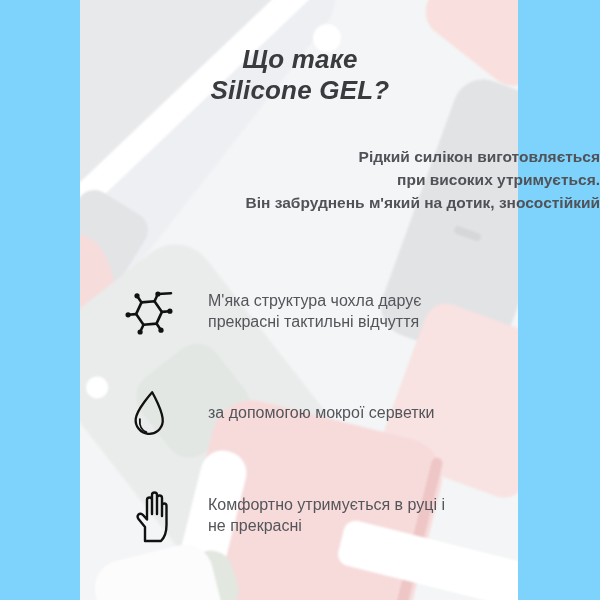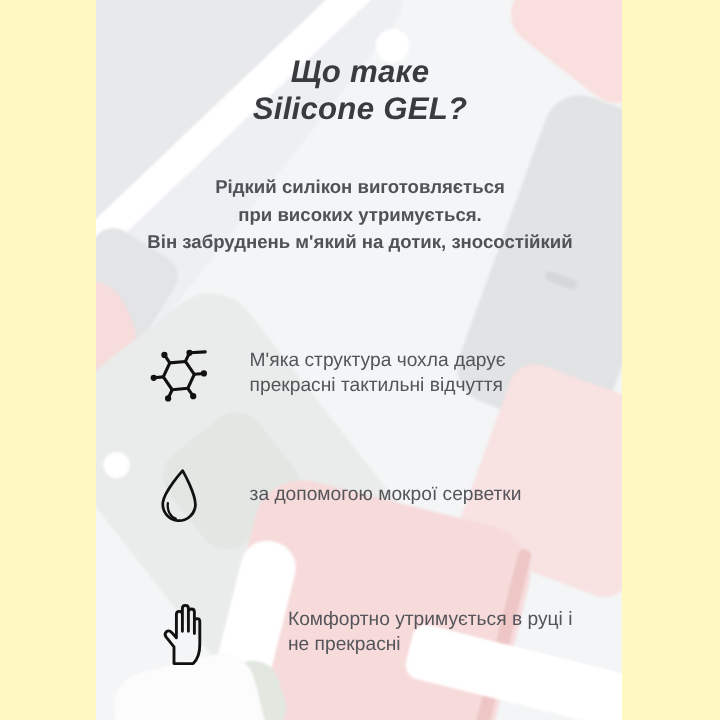--- a/index.html
+++ b/index.html
@@ -1,17 +1,17 @@
 <!DOCTYPE html>
 <html><head>
 <meta charset="utf-8">
 <style>
   html,body{margin:0;padding:0;}
   body{width:600px;height:600px;font-family:"Liberation Sans",sans-serif;}
-  .canvas{position:relative;width:600px;height:600px;background:#fef9c3;overflow:hidden;}
+  .canvas{position:relative;width:600px;height:600px;background:#7dd3fc;overflow:hidden;}
 
   
   .collage{position:absolute;left:80px;top:0;width:438px;height:600px;background:#f4f5f6;overflow:hidden;z-index:0;}
   .collage .sh{position:absolute;}
   .blur{filter:blur(1px);position:absolute;inset:0;}
   .case-blue{left:-153px;top:-156px;width:300px;height:480px;background:#edeff3;border-radius:48px;transform:rotate(38deg);transform-origin:center;left:-141px;top:-156px;}
   .cam-hole{left:233px;top:24px;width:28px;height:28px;border-radius:50%;background:#ffffff;}
   .pink-corner{left:356px;top:-44px;width:130px;height:112px;background:#f9dfdd;border-radius:26px;transform:rotate(38deg);}
   .dark-case{left:335px;top:85px;width:130px;height:270px;background:#e2e3e5;border-radius:30px;transform:rotate(20deg);}
   .dark-case .slot{position:absolute;left:44px;top:148px;width:28px;height:8px;border-radius:4px;background:#d6d7d9;}
@@ -31,25 +31,25 @@
   .white-case-corner{left:18px;top:552px;width:120px;height:90px;background:#fcfcfd;border-radius:28px;transform:rotate(-14deg);}
 
   
   .content{position:absolute;inset:0;z-index:2;}
   .title{position:absolute;top:44px;left:0;width:600px;text-align:center;
          font-weight:bold;font-style:italic;font-size:26px;line-height:31px;
          color:#3a3b3e;letter-spacing:.2px;}
   .title span{display:block;}
   .intro{position:absolute;top:145px;left:0;width:600px;text-align:center;
          font-weight:bold;font-size:15.5px;line-height:23px;color:#515257;}
-  .intro span{display:block;}
+  .intro span{display:block;text-align:right;}
   .feature{position:absolute;left:122px;right:40px;height:60px;display:flex;align-items:center;}
   .f1{top:281px;}
   .f2{top:383px;}
-  .f3{top:497px;gap:32px;}
+  .f3{top:485px;}
   .icon-box{width:56px;height:60px;flex:0 0 56px;display:flex;align-items:center;justify-content:center;}
   .feature .txt{margin-left:30px;font-size:16px;line-height:21.5px;color:#54555a;}
   .feature .txt span{display:block;}
   svg{display:block;}
 </style>
 </head>
 <body>
 
 <div class="canvas">
 

